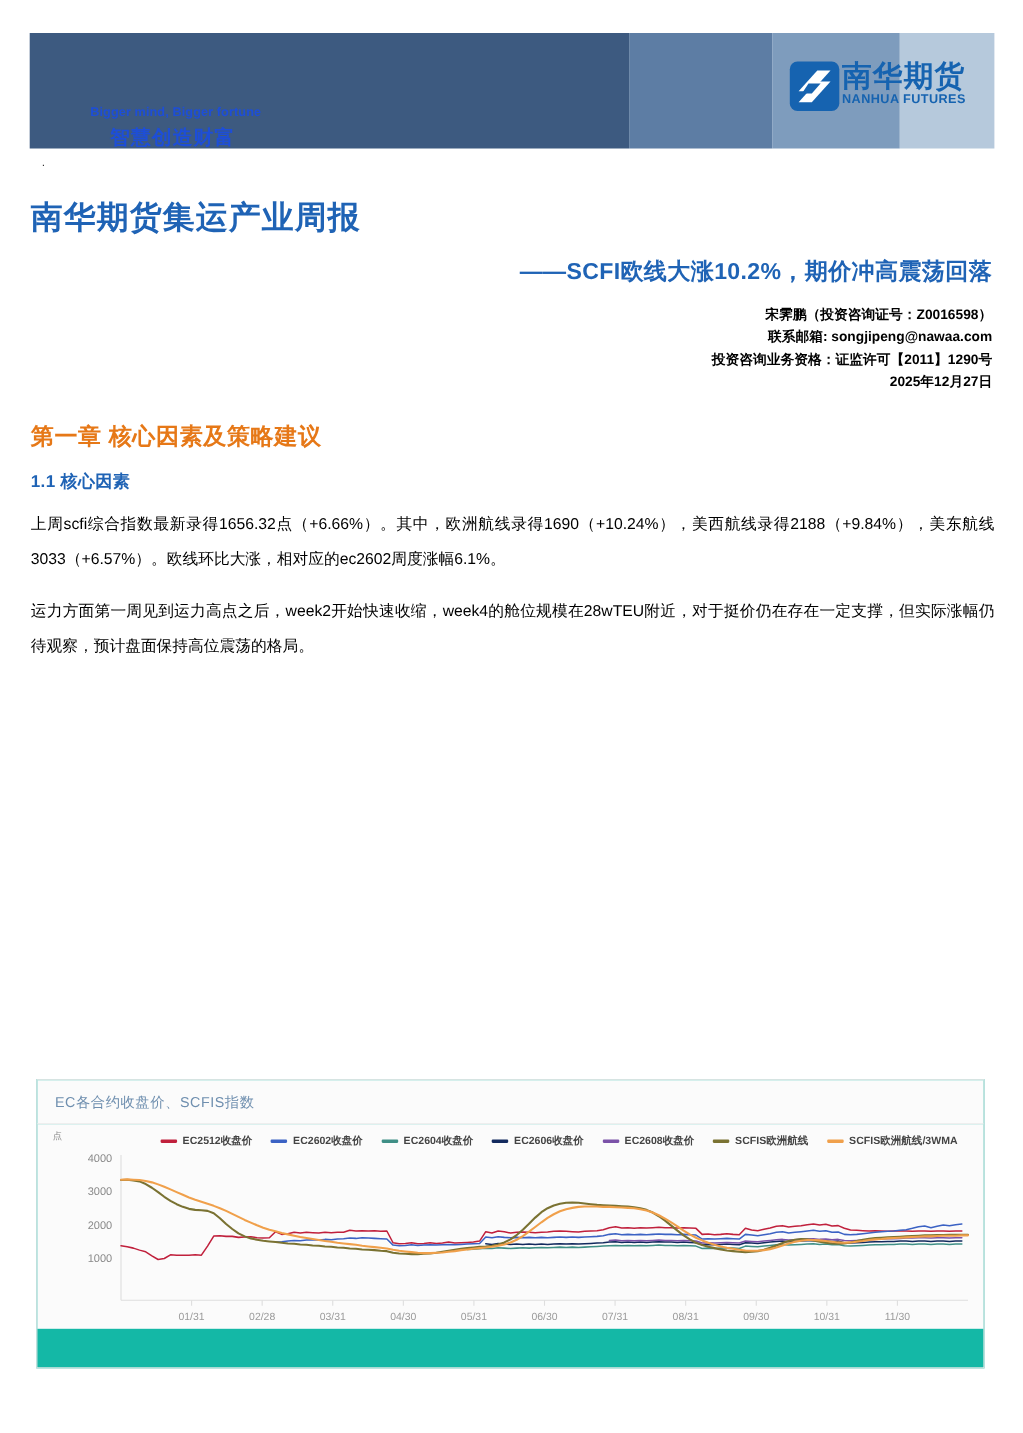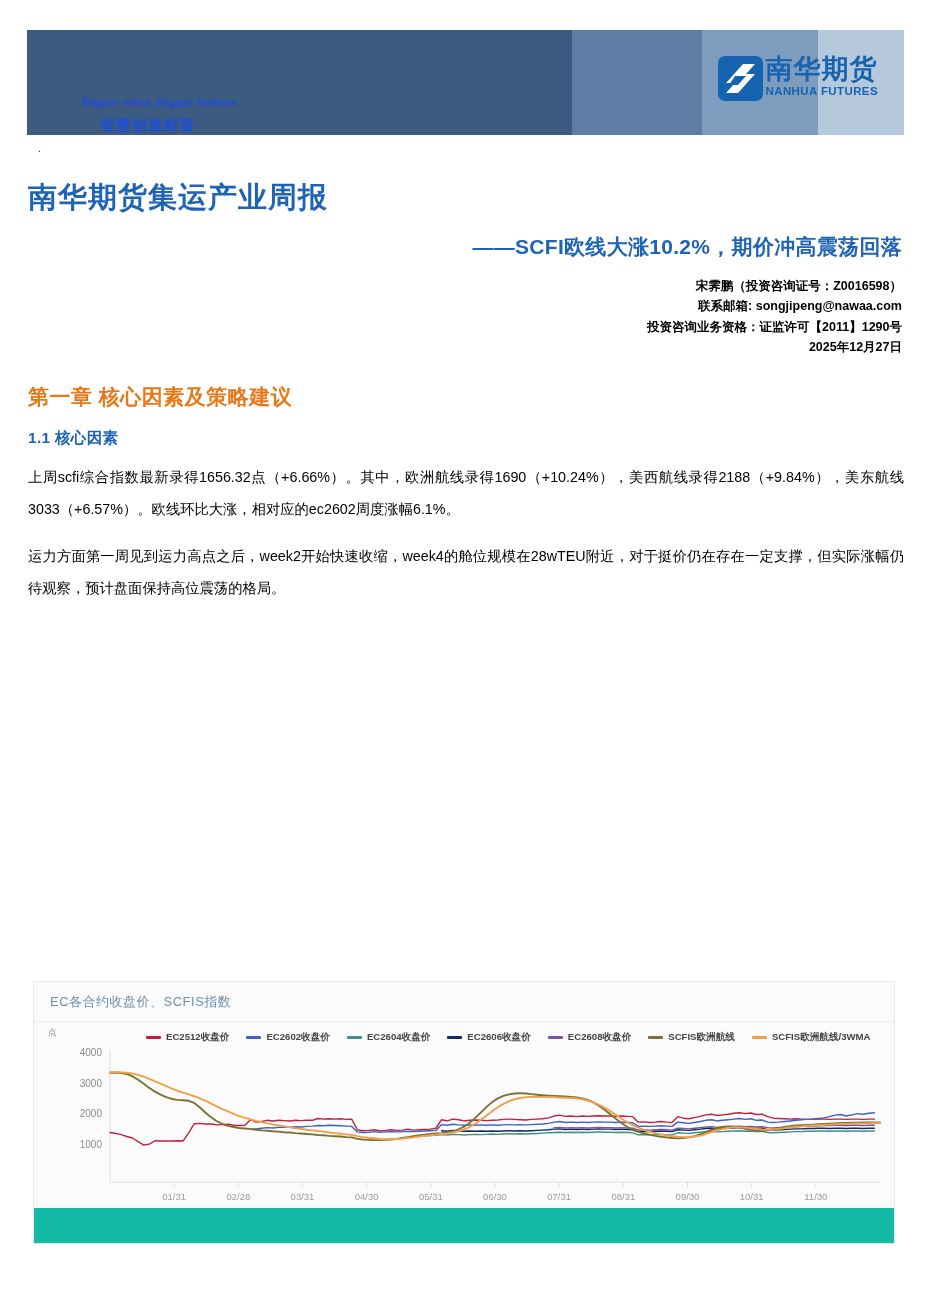--- a/index.html
+++ b/index.html
@@ -11,21 +11,21 @@
   .page{position:relative;width:930px;height:1303px;}
 
   
   .banner{position:absolute;left:27px;top:30px;width:877px;height:105px;display:flex;}
   .band-main{flex:0 0 545px;background:#3d5a80;position:relative;}
   .band-2{flex:0 0 130px;background:#5d7da4;}
   .band-3{flex:0 0 116px;background:#7e9cbd;}
   .band-4{flex:1;background:#b6c9dc;}
   .tagline{position:absolute;left:55px;top:64px;color:#1d4ed8;line-height:1.45;}
   .tagline .en{font-size:11.5px;letter-spacing:.1px;font-weight:600;}
-  .tagline .cn{font-size:15px;margin-top:3px;margin-left:18px;letter-spacing:1px;font-weight:600;}
+  .tagline .cn{font-size:18px;margin-top:3px;margin-left:18px;letter-spacing:1px;font-weight:600;font-family:Liberation Mono, monospace;}
 
   .logo-wrap{position:absolute;right:26px;top:26px;display:flex;align-items:flex-start;gap:2px;}
   .logo-mark{width:45px;height:45px;background:#1663b0;border-radius:7px;position:relative;overflow:hidden;}
   .logo-mark .bar{position:absolute;left:6px;top:6px;width:33px;height:33px;}
   .logo-text{line-height:1;}
   .logo-cn{font-size:27px;font-weight:700;color:#1663b0;letter-spacing:1px;white-space:nowrap;}
   .logo-en{font-size:11.5px;font-weight:700;color:#1663b0;letter-spacing:.4px;margin-top:3px;white-space:nowrap;}
 
   .tiny-dot{position:absolute;left:38px;top:142px;font-size:11px;color:#333;}
 

